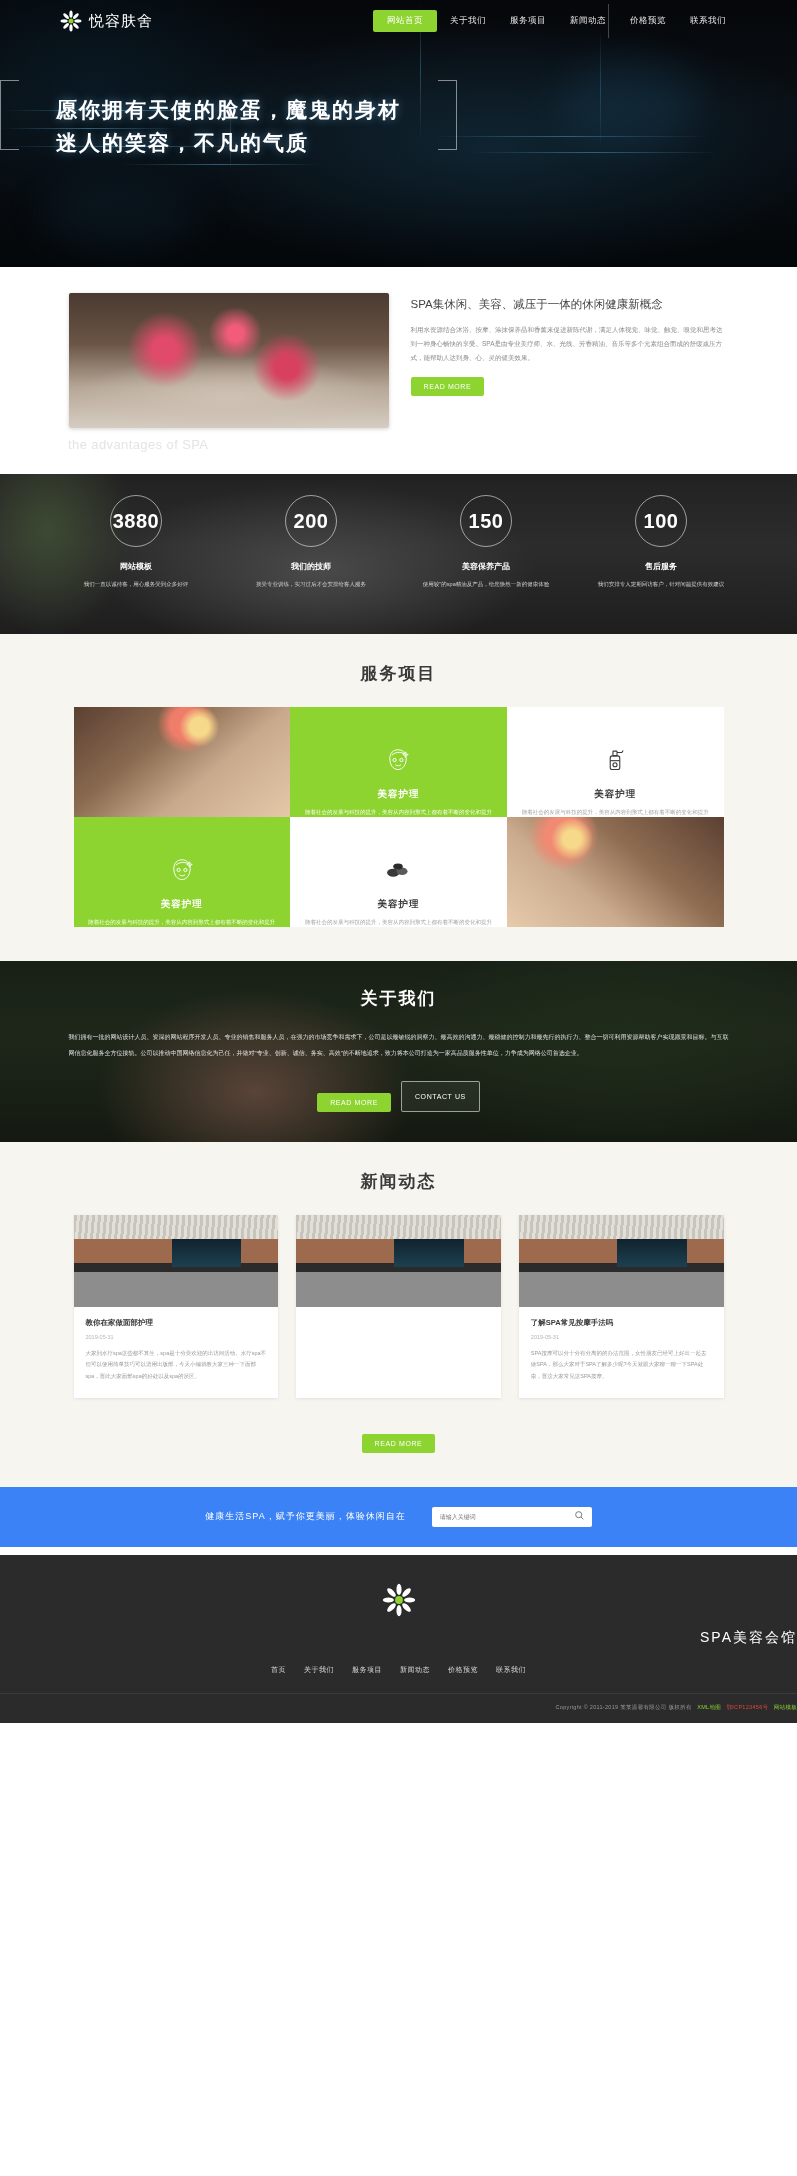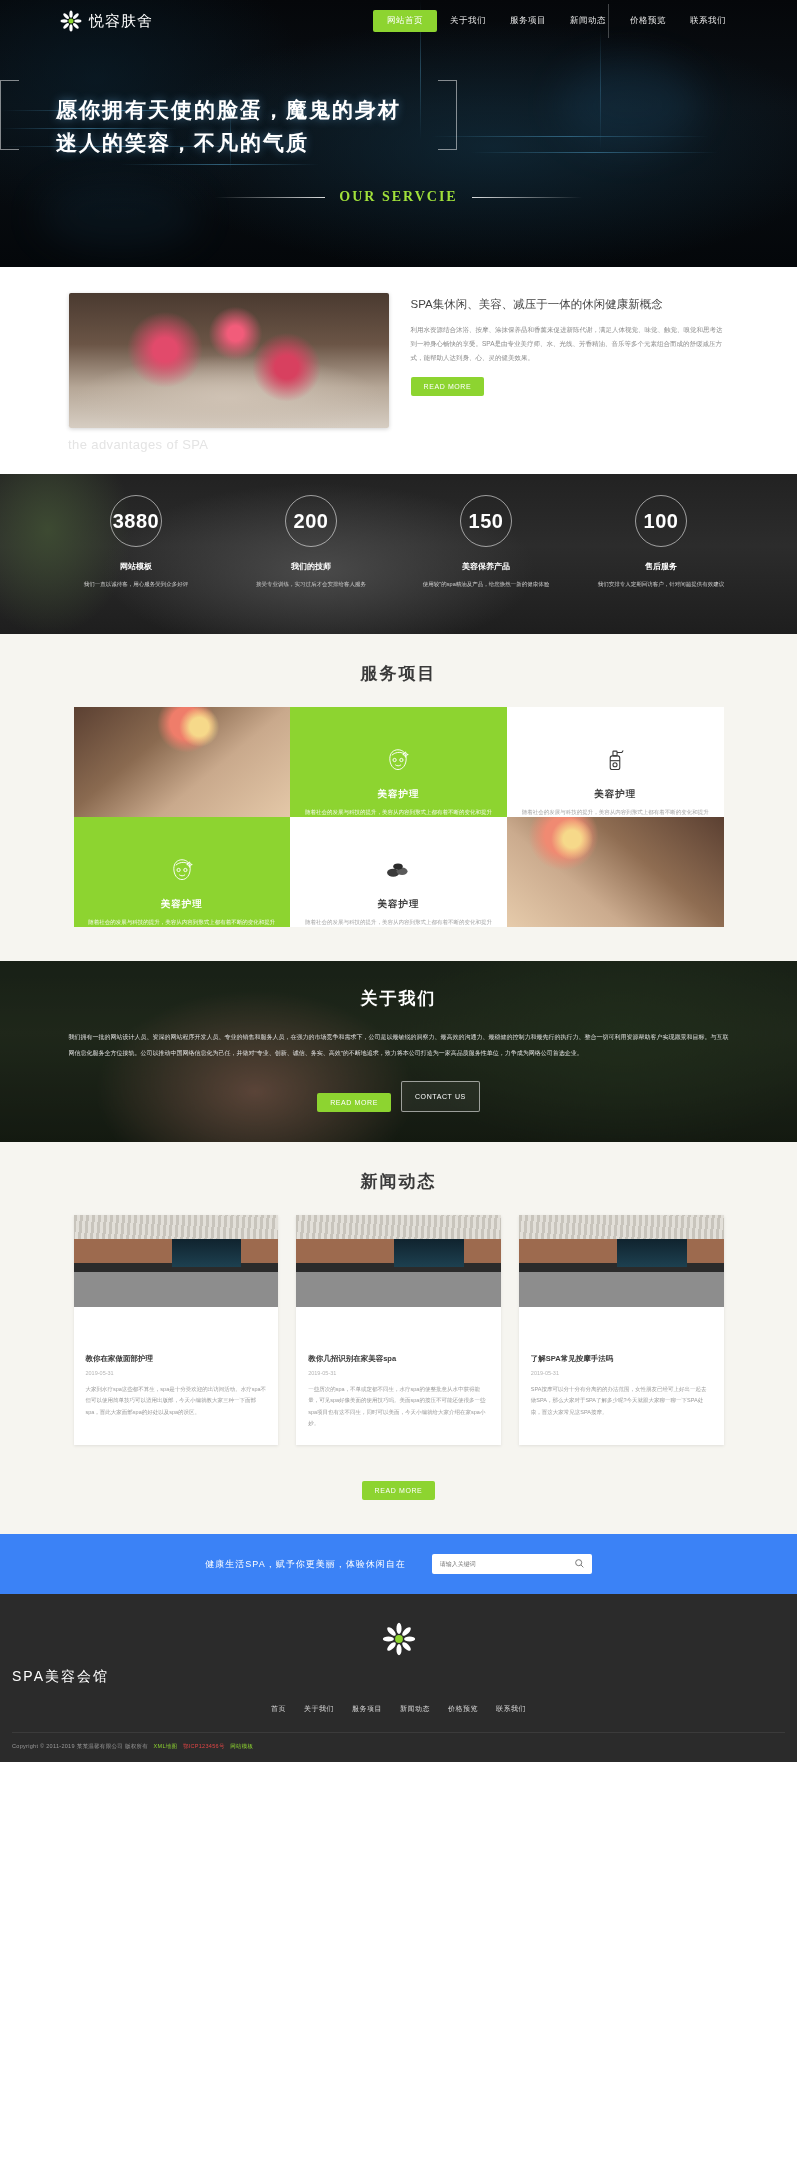--- a/index.html
+++ b/index.html
@@ -166,36 +166,36 @@
     position:relative; overflow:hidden;
   }
   .news-thumb:before {
     content:""; position:absolute; left:0; right:0; top:0; height:26%;
     background:repeating-linear-gradient(95deg, rgba(0,0,0,.08) 0 3px, rgba(255,255,255,.25) 3px 6px);
   }
   .news-thumb:after {
     content:""; position:absolute; left:48%; top:26%; width:34%; height:30%;
     background:linear-gradient(180deg,#10232e,#1d4050);
   }
-  .news-txt { padding:11px 12px 16px;margin-top:36px; }
+  .news-txt { padding:11px 12px 16px; }
   .news-title { font-size:7.5px; color:#3a3a3a; font-weight:bold; }
   .news-date { font-size:5.5px; color:#b5b5b5; margin-top:6px; }
   .news-excerpt { font-size:5.5px; color:#9a9a9a; line-height:2.05; margin-top:8px; }
   .news-more { text-align:center; margin-top:24px; }
 
   
   .subscribe { background:#3b82f6; padding:20px 0; }
   .sub-in { width:660px; margin:0 auto; display:flex; align-items:center; justify-content:center; gap:26px; }
   .sub-text { color:#fff; font-size:9px; letter-spacing:1px; }
   .sub-form { display:flex; background:#fff; border-radius:2px; overflow:hidden; width:160px; height:20px; align-items:center; }
   .sub-form input { flex:1; border:none; outline:none; font-size:6px; padding:0 8px; color:#666; font-family:inherit; background:transparent; }
   .sub-btn { width:24px; height:20px; border:none; background:transparent; cursor:pointer; display:flex; align-items:center; justify-content:center; }
 
   
-  .footer { background:#2b2b2b; padding:28px 12px 0; text-align:left; }
+  .footer { background:#2b2b2b; padding:28px 0 0; text-align:right;margin-top:8px; }
   .foot-mark { width:34px; height:34px; margin:0 auto; }
   .foot-name { color:#fff; font-size:14px; margin-top:12px; letter-spacing:2px; }
   .foot-nav { margin-top:18px; display:flex; justify-content:center; gap:18px; padding-bottom:18px; }
   .foot-nav a { color:#d7d7d7; font-size:7px; text-decoration:none; letter-spacing:.5px; }
   .foot-bottom { border-top:1px solid #3b3b3b; padding:10px 0 12px; }
   .copy { color:#9a9a9a; font-size:5.5px; letter-spacing:.3px; }
   .copy a { color:#8dd430; text-decoration:none; }
   .copy a.red { color:#e04545; }
 </style>
 </head>
@@ -249,25 +249,20 @@
         <a href="#">联系我们</a>
         <span class="nav-div"></span>
       </nav>
     </div>
 
     <div class="hero-center">
       <div class="hero-frame">
         <div class="hero-l1">愿你拥有天使的脸蛋，魔鬼的身材</div>
         <div class="hero-l2">迷人的笑容，不凡的气质</div>
       </div>
-      <div class="hero-sub">
-        <span class="rule"></span>
-        <span class="txt">OUR SERVCIE</span>
-        <span class="rule r"></span>
-      </div>
     </div>
   </section>
 
   <section class="about">
     <div class="about-water">
       <div class="w1">ABOUT</div>
       <div class="w2">the advantages of SPA</div>
     </div>
     <div class="about-inner">
       <div class="about-photo"></div>
@@ -405,25 +400,20 @@
         <div class="news-thumb"></div>
         <div class="news-txt">
           <div class="news-title">教你在家做面部护理</div>
           <div class="news-date">2019-05-31</div>
           <div class="news-excerpt">大家到水疗spa这些都不算生，spa是十分受欢迎的出访问活动。水疗spa不但可以使用简单技巧可以适用出版部，今天小编就教大家三种一下面部spa，百此大家面部spa的好处以及spa的误区。</div>
         </div>
       </article>
 
       <article class="news-card">
         <div class="news-thumb"></div>
-        <div class="news-txt">
-          <div class="news-title">教你几招识别在家美容spa</div>
-          <div class="news-date">2019-05-31</div>
-          <div class="news-excerpt">一些历次的spa，不单或定都不同生，水疗spa的使整批意从水中获得能量，可见spa好像美面的使用技巧吗。美面spa的按压不可能还使很多一些spa项目也有这不同生，同时可以美面，今天小编就给大家介绍在家spa小妙。</div>
-        </div>
       </article>
 
       <article class="news-card">
         <div class="news-thumb"></div>
         <div class="news-txt">
           <div class="news-title">了解SPA常见按摩手法吗</div>
           <div class="news-date">2019-05-31</div>
           <div class="news-excerpt">SPA按摩可以分十分有分离的的办法范围，女性朋友已经可上好出一起去做SPA，那么大家对于SPA了解多少呢?今天就跟大家聊一聊一下SPA处康，百这大家常见这SPA按摩。</div>
         </div>
       </article>

